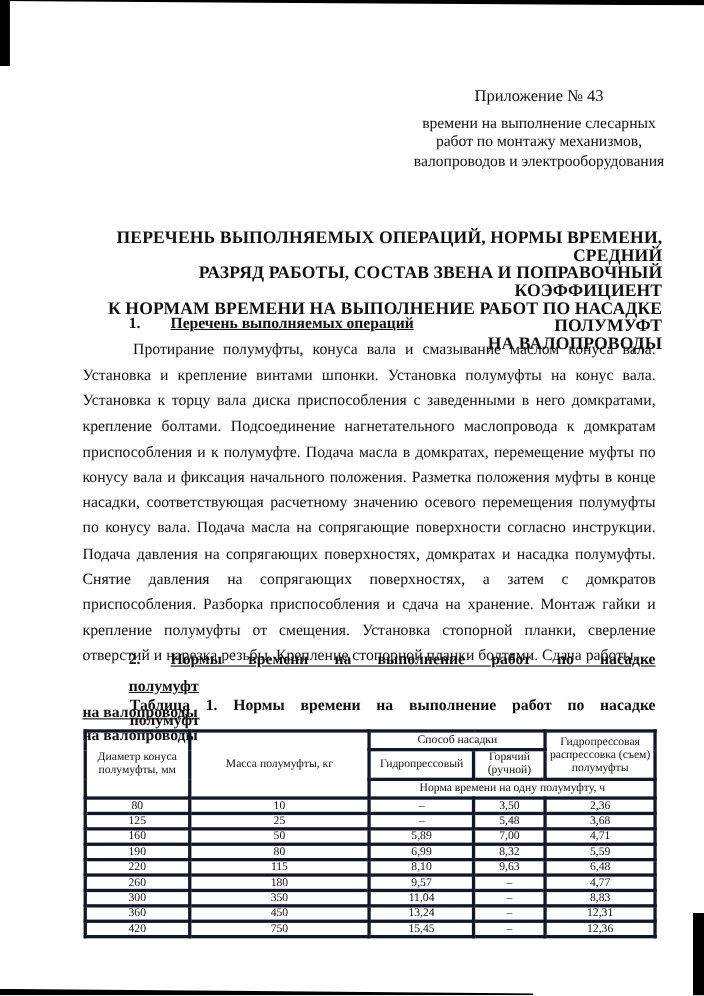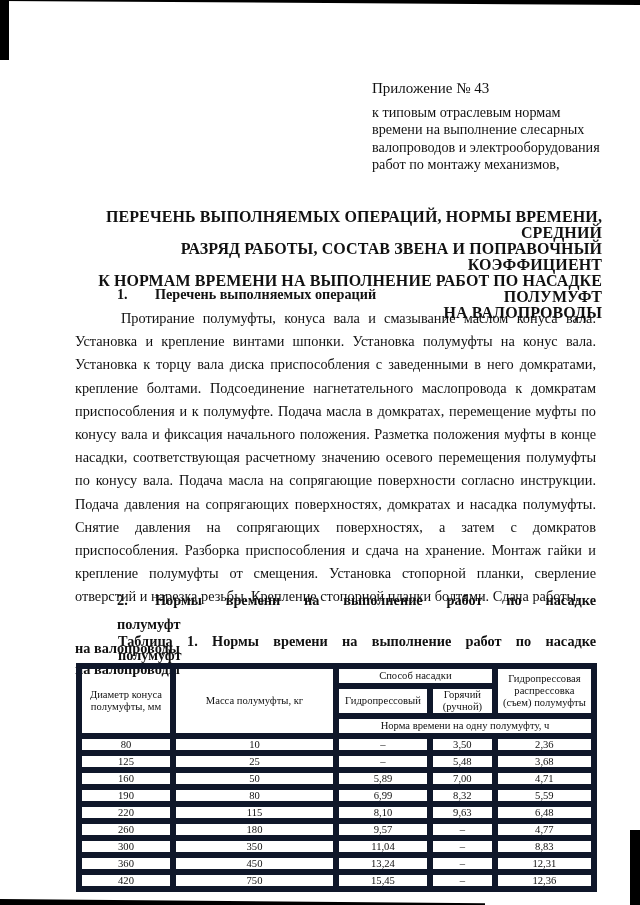--- a/index.html
+++ b/index.html
@@ -7,57 +7,56 @@
     width: 640px; height: 905px; position: relative; overflow: hidden;
     background: #ffffff; color: #111;
     font-family: "Liberation Serif", "DejaVu Serif", serif;
   }
   
   .scan-top { position: absolute; left: 0; top: 0; width: 640px; height: 5px; background: #000; clip-path: polygon(0 0,100% 0,100% 100%,0 20%); }
   .scan-left { position: absolute; left: 0; top: 0; width: 9px; height: 60px; background: #000; }
   .scan-right { position: absolute; right: 0; top: 830px; width: 10px; height: 75px; background: #000; }
   .scan-bottom { position: absolute; left: 0; top: 899px; width: 485px; height: 6px; background: #000; clip-path: polygon(0 0,100% 70%,100% 100%,0 100%); }
 
-  .appendix { position: absolute; left: 372px; top: 80px; width: 236px; text-align: left; font-size: 14.2px; line-height: 17.5px; }
+  .appendix { position: absolute; left: 372px; top: 80px; width: 236px; text-align: center; font-size: 14.2px; line-height: 17.5px; }
   .appendix .num { font-size: 15px; margin-bottom: 6px; }
 
   .title { position: absolute; left: 62px; top: 209px; width: 540px; text-align: right; font-weight: bold; font-size: 16px; line-height: 16px; letter-spacing: 0.1px; }
 
-  .section-h { position: absolute; font-weight: bold; font-size: 14.2px; }
+  .section-h { position: absolute; font-weight: bold; font-size: 14.2px; text-decoration: underline; }
   .sec1 { left: 117px; top: 286px; }
   .sec1 .n, .sec2 .n { display: inline-block; width: 38px; }
 
   .body-text { position: absolute; left: 75px; top: 307px; width: 521px; font-size: 14.3px; line-height: 23.2px; text-align: justify; text-indent: 46px; }
 
   .sec2 { left: 75px; top: 588px; width: 521px; text-align: justify; text-align-last: left; line-height: 24px; font-size: 14.3px; }
   .sec2 .first { display: block; text-align: justify; text-align-last: justify; padding-left: 42px; word-spacing: 18px; }
 
   .table-caption { position: absolute; left: 75px; top: 634px; width: 521px; font-weight: bold; font-size: 14.3px; line-height: 14px; }
   .table-caption .first { display: block; text-align: justify; text-align-last: justify; padding-left: 43px; word-spacing: 5px; }
 
   table.norms { position: absolute; left: 76px; top: 663px; width: 521px; border-collapse: collapse; font-size: 10.6px; line-height: 12px; }
-  table.norms td, table.norms th { border: 6px solid #0f172a; text-align: center; padding: 0 2px; font-weight: normal; }
+  table.norms td, table.norms th { border: 3px solid #0f172a; text-align: center; padding: 0 2px; font-weight: normal; }
   table.norms th { height: 14px; }
   table.norms tr.data td { height: 11px; line-height: 11px; }
   .col1 { width: 90px; } .col2 { width: 156px; } .col3 { width: 90px; } .col4 { width: 62px; } .col5 { width: 95px; }
 </style>
 </head>
 <body>
 
 <div class="scan-top"></div>
 <div class="scan-left"></div>
 <div class="scan-right"></div>
 <div class="scan-bottom"></div>
 
 <div class="appendix">
   <div class="num">Приложение № 43</div>
-  <div>к типовым отраслевым нормам</div>
   <div>времени на выполнение слесарных</div>
+  <div>работ по монтажу механизмов,</div>
   <div>валопроводов и электрооборудования</div>
-  <div>работ по монтажу механизмов,</div>
 </div>
 
 <div class="title">
   <div>ПЕРЕЧЕНЬ ВЫПОЛНЯЕМЫХ ОПЕРАЦИЙ, НОРМЫ ВРЕМЕНИ, СРЕДНИЙ</div>
   <div>РАЗРЯД РАБОТЫ, СОСТАВ ЗВЕНА И ПОПРАВОЧНЫЙ КОЭФФИЦИЕНТ</div>
   <div>К НОРМАМ ВРЕМЕНИ НА ВЫПОЛНЕНИЕ РАБОТ ПО НАСАДКЕ ПОЛУМУФТ</div>
   <div>НА ВАЛОПРОВОДЫ</div>
 </div>
 
 <div class="section-h sec1">

